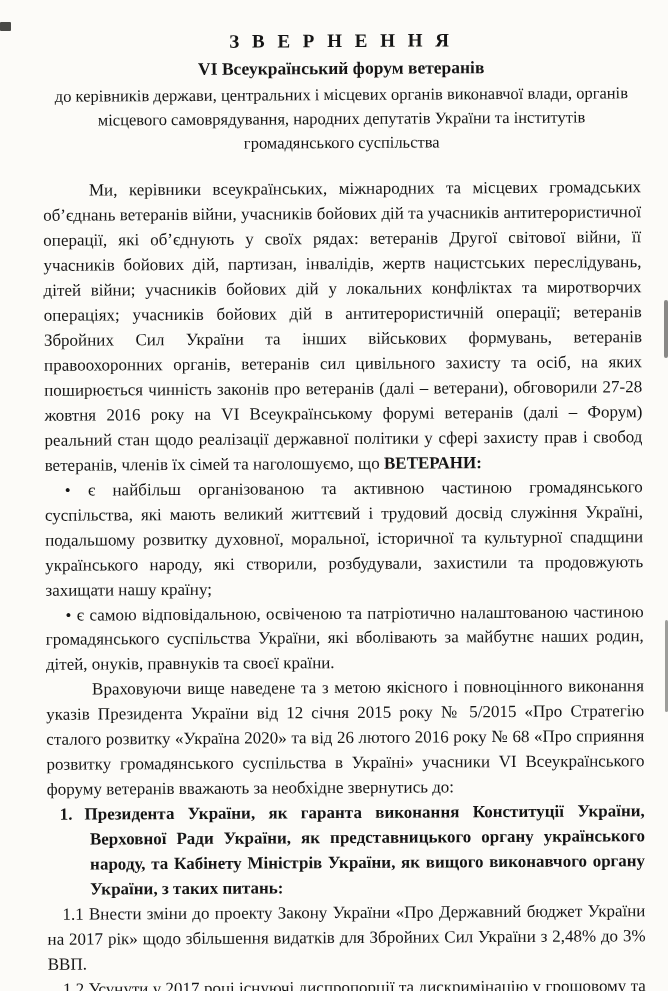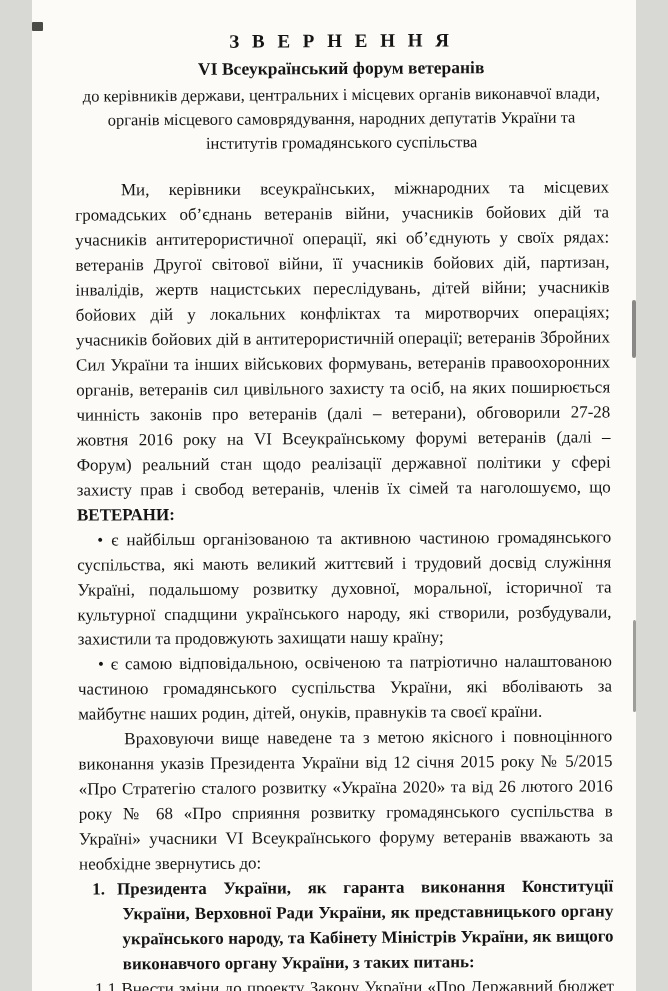--- a/index.html
+++ b/index.html
@@ -2,21 +2,21 @@
 <html><head>
 <meta charset="utf-8">
 <style>
   html, body {
     margin: 0;
     padding: 0;
     background: #d8d8d4;
   }
   .page {
     position: relative;
-    width: 604px;
+    width: 668px;
     height: 991px;
     margin: 0 auto;
     background: #fcfbf8;
     overflow: hidden;
     font-family: "Liberation Serif", serif;
     color: #151515;
   }
   .content {
     position: absolute;
     left: 42px;

